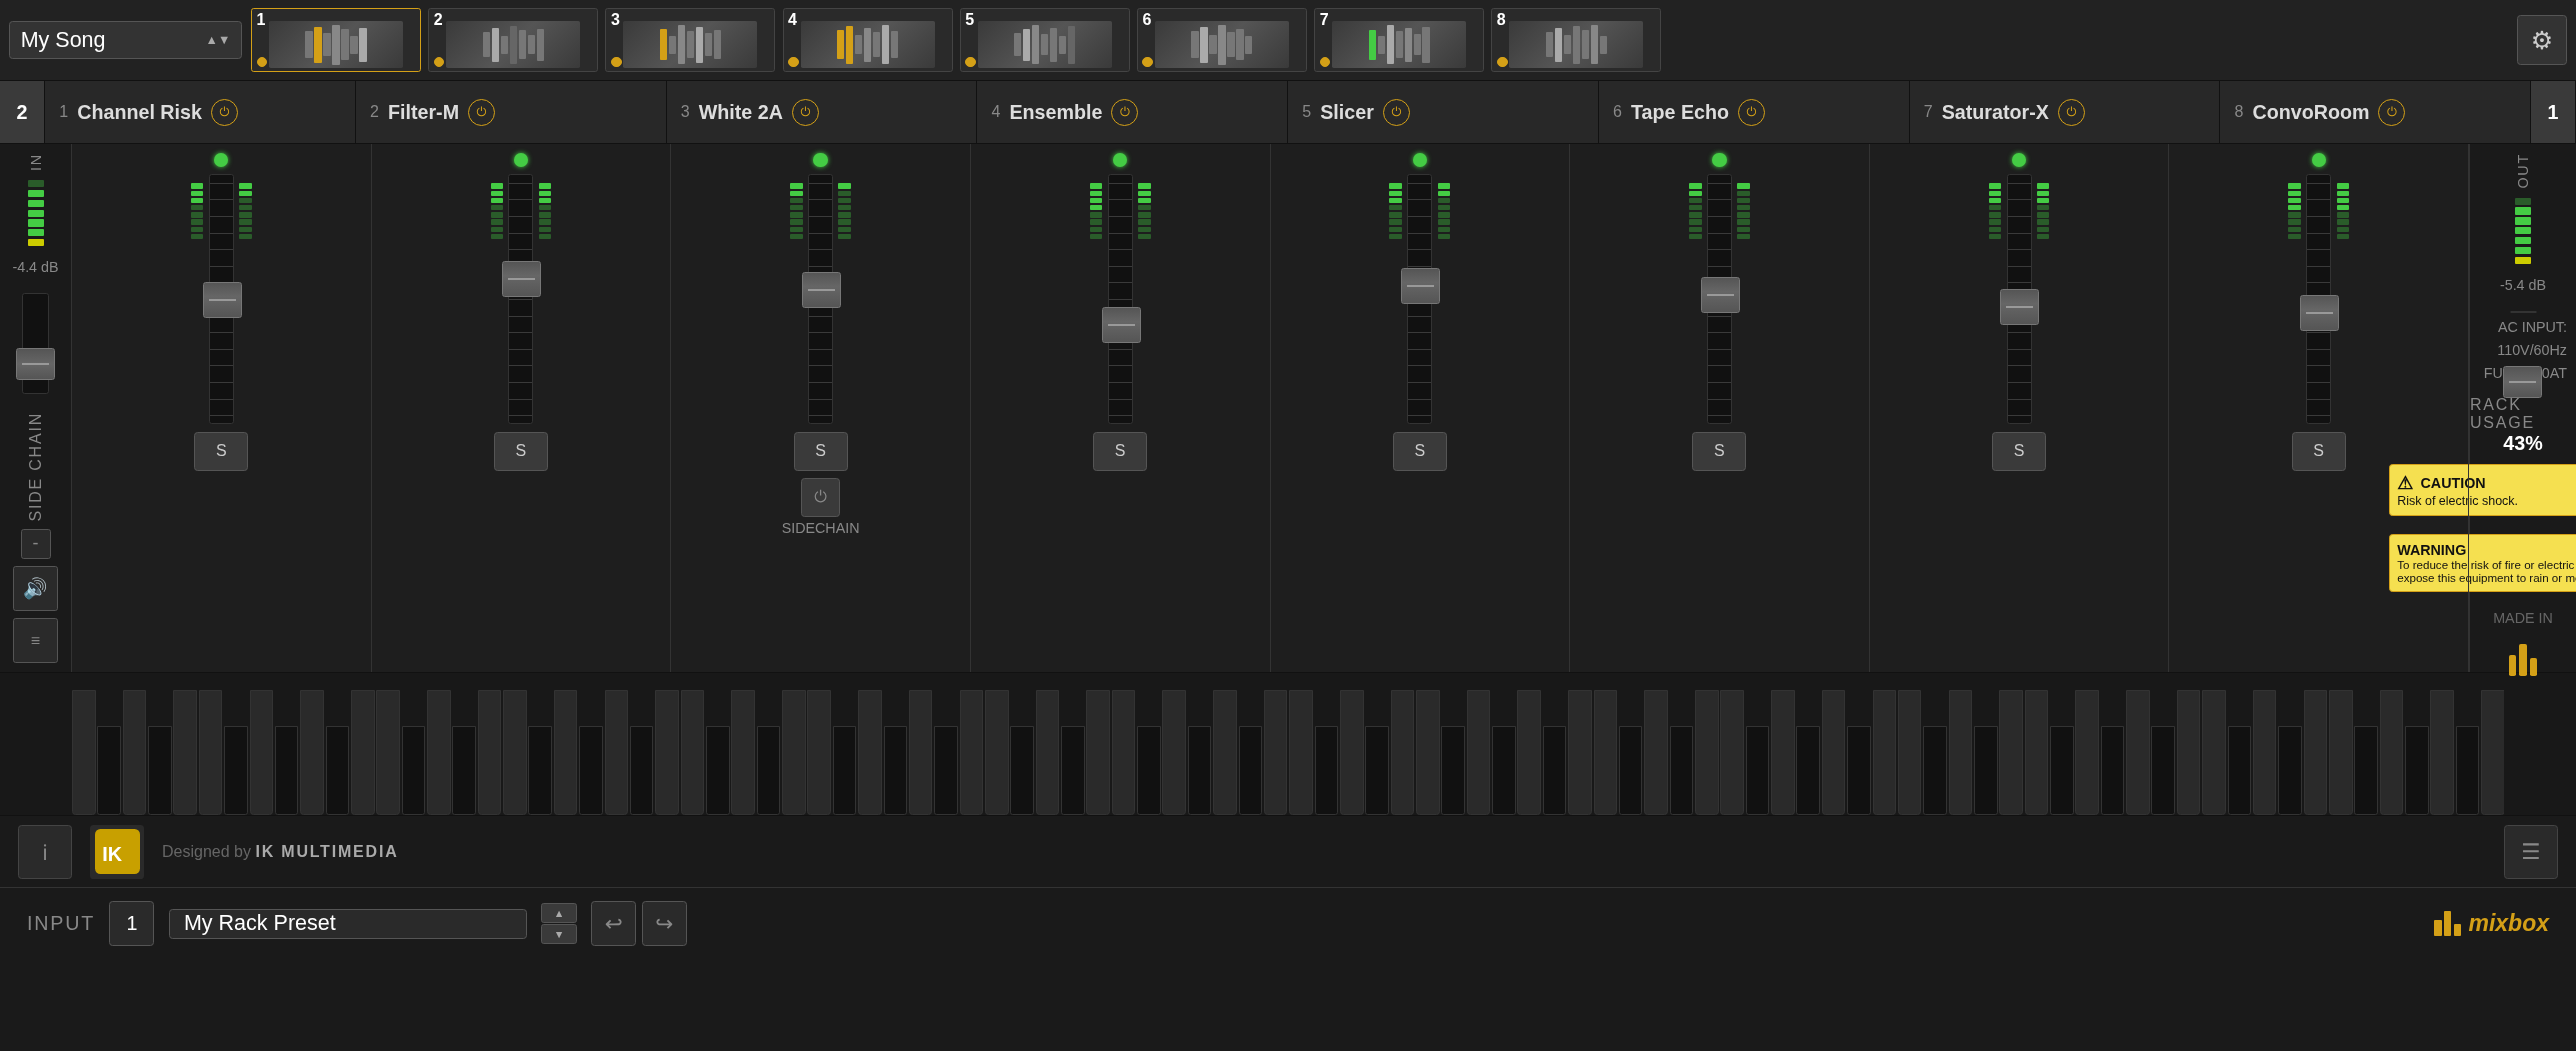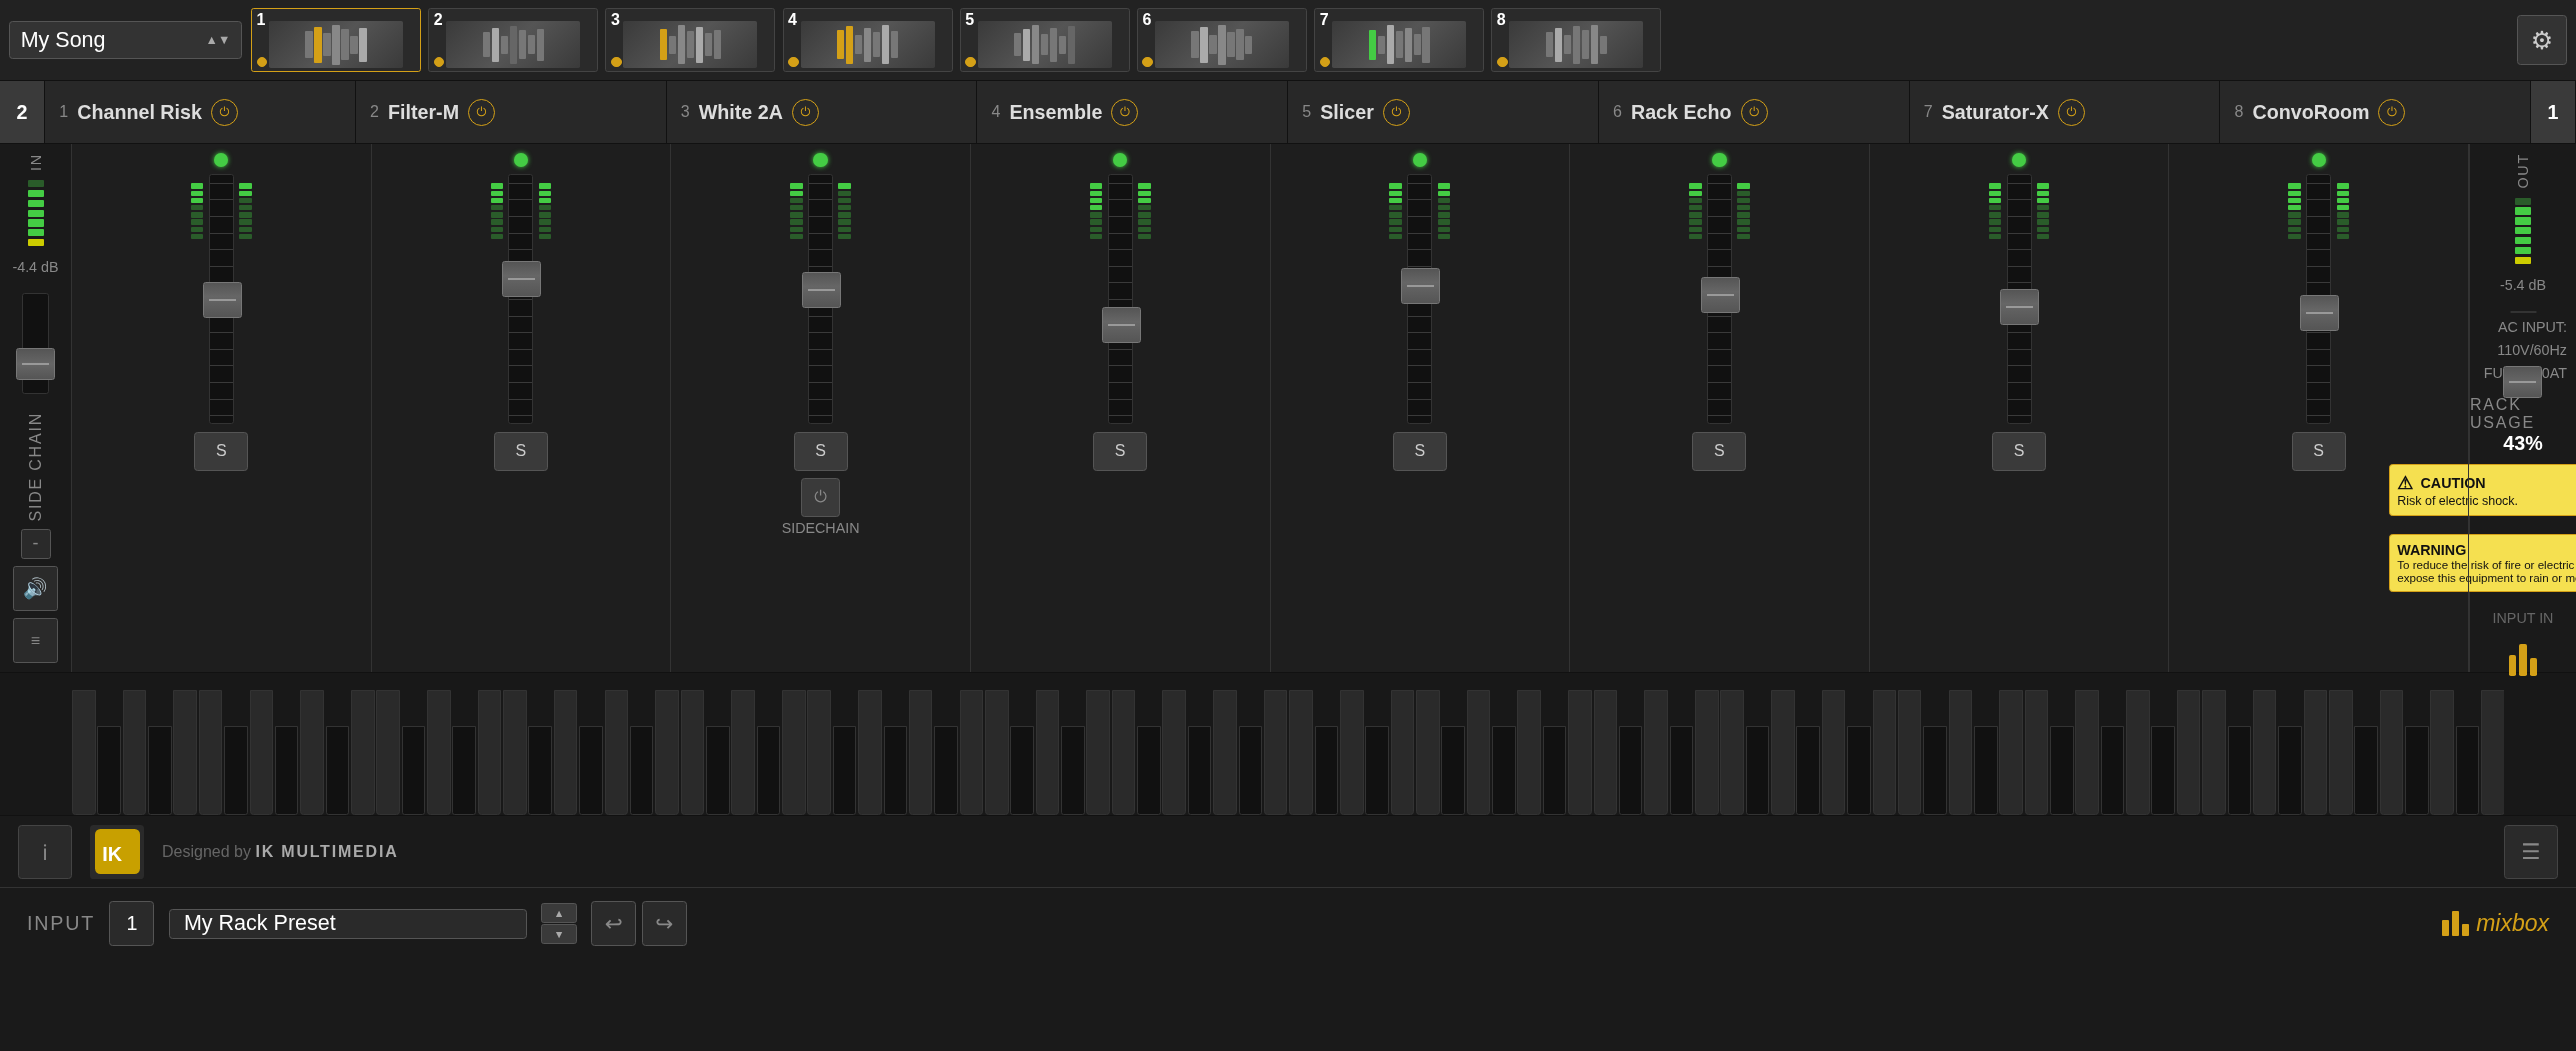--- a/index.html
+++ b/index.html
@@ -505,21 +505,21 @@
     }
     .mixbox-bar {
       width: 7.2px;
       background: #d4a017;
       border-radius: 0.9px;
     }
     .mixbox-text {
       color: #d4a017;
       font-size: 23px;
       font-style: italic;
-      font-weight: normal;
+      font-weight: bold;
     }
 
     
     .caution-box {
       background: #f5e050;
       border: 1.8px solid #d4a017;
       border-radius: 3.6px;
       padding: 7.2px;
       margin: 9px;
       width: 268px;
@@ -797,21 +797,21 @@
   </div>
 
   <div class="channel-item">
     <span class="channel-item-num">5</span>
     <span class="channel-item-name">Slicer</span>
     <div class="power-btn">⏻</div>
   </div>
 
   <div class="channel-item">
     <span class="channel-item-num">6</span>
-    <span class="channel-item-name">Rack Echo</span>
+    <span class="channel-item-name">Tape Echo</span>
     <div class="power-btn">⏻</div>
   </div>
 
   <div class="channel-item">
     <span class="channel-item-num">7</span>
     <span class="channel-item-name">Saturator-X</span>
     <div class="power-btn">⏻</div>
   </div>
 
   <div class="channel-item">
@@ -1270,21 +1270,21 @@
       </div>
       <div class="caution-body">Risk of electric shock.</div>
     </div>
 
     <div class="warning-box">
       <div class="warning-header">WARNING</div>
       <div class="warning-body">To reduce the risk of fire or electric shock do not expose this equipment to rain or moisture</div>
     </div>
 
     <div style="margin-top:9px; text-align:center;">
-      <span style="color:#666; font-size:14.3px;">INPUT IN</span>
+      <span style="color:#666; font-size:14.3px;">MADE IN</span>
     </div>
 
     <svg width="89" height="89" viewBox="0 0 100 100" class="knob-svg">
       <defs>
         <radialGradient id="knobGrad" cx="40%" cy="35%" r="60%">
           <stop offset="0%" stop-color="#555"></stop>
           <stop offset="100%" stop-color="#222"></stop>
         </radialGradient>
       </defs>
       <circle cx="50" cy="50" r="45" fill="url(#knobGrad)" stroke="#333" stroke-width="3"></circle>

